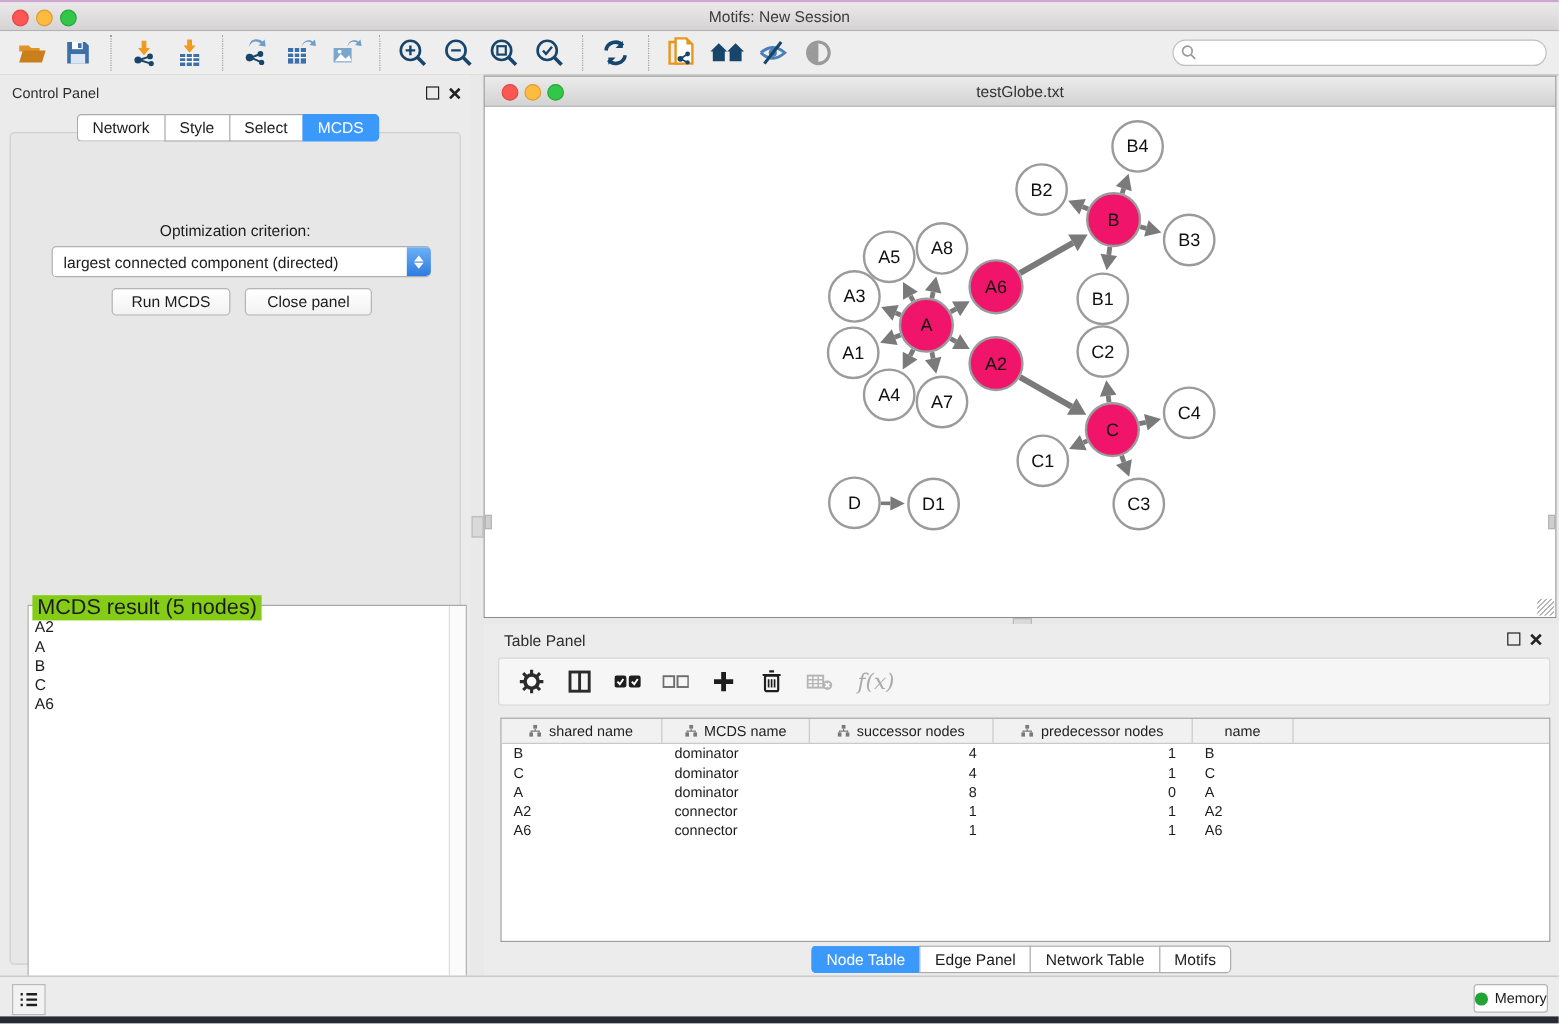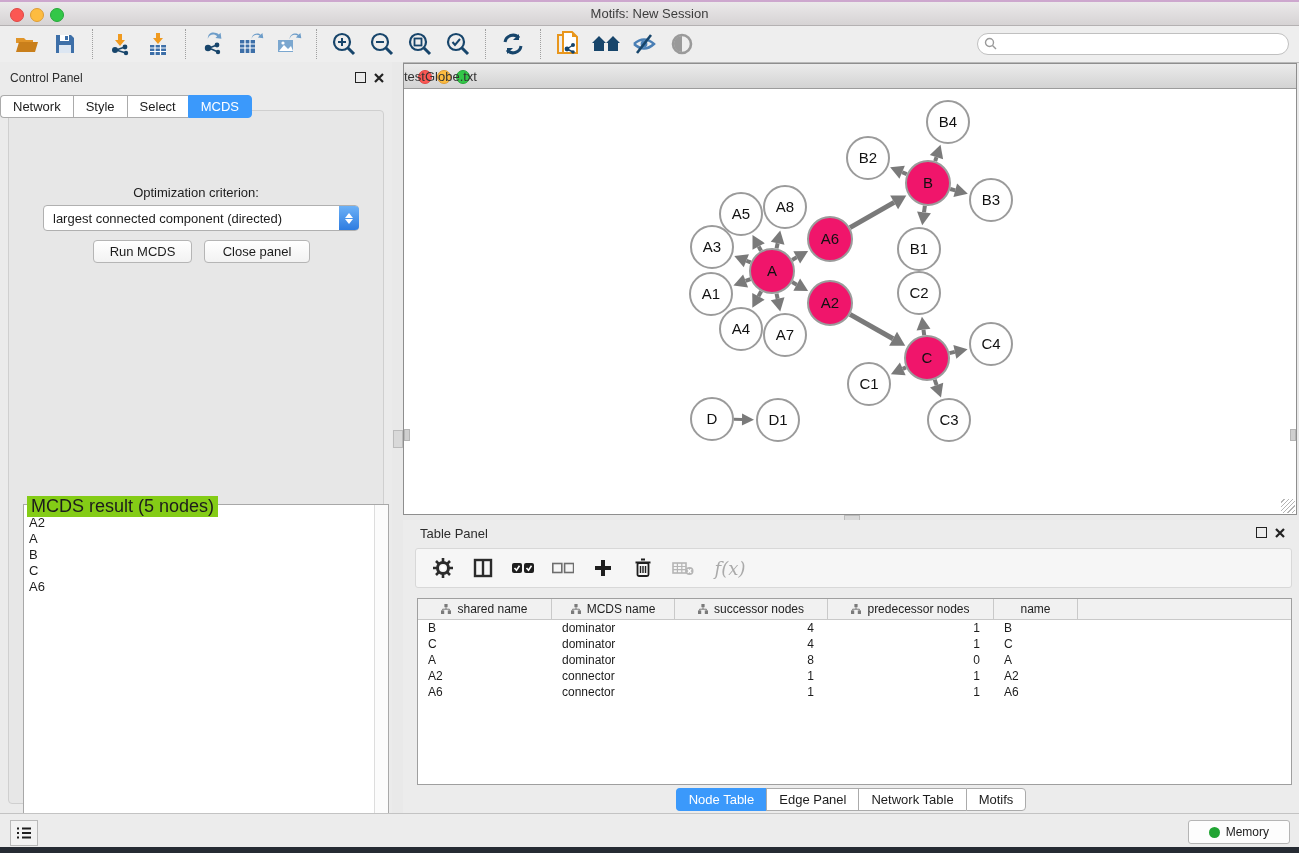--- a/index.html
+++ b/index.html
@@ -29,21 +29,21 @@
     background:#fff;padding:0 8px 0 24px;font-size:12px;outline:none;}
   .search-mag{position:absolute;left:7px;top:4px;}
 
   
   .control-panel{left:0;top:62px;width:392px;height:751px;background:#ebebeb;}
   .cp-head{position:absolute;left:10px;top:9px;font-size:12px;color:#2d2d2d;}
   .panel-icons{position:absolute;right:8px;top:10px;display:flex;gap:8px;align-items:center;}
   .float-ico{width:9px;height:9px;border:1.5px solid #222;display:inline-block;}
   .cp-box{position:absolute;left:8px;top:48px;width:374px;height:692px;
     background:#e7e7e7;border:1px solid #cfcfcf;border-radius:4px;}
-  .seg-tabs{position:absolute;left:0;right:12px;top:33px;display:flex;justify-content:flex-start;z-index:3;}
+  .seg-tabs{position:absolute;left:0;right:12px;top:33px;display:flex;justify-content:center;z-index:3;}
   .seg{font-size:13px;padding:3px 12px;background:#fff;border:1px solid #ababab;
     border-right:none;color:#1c1c1c;cursor:default;}
   .seg:first-child{border-radius:4px 0 0 4px;}
   .seg:last-child{border-radius:0 4px 4px 0;border-right:1px solid #ababab;}
   .seg.active{background:#3b99fb;border-color:#3b99fb;color:#fff;}
   .opt-label{position:absolute;left:0;right:0;top:74px;text-align:center;font-size:13px;}
   .combo{position:absolute;left:34px;top:94px;width:314px;height:24px;background:#fff;
     border:1px solid #b0b0b0;border-radius:4px;display:flex;align-items:center;}
   .combo-text{flex:1;font-size:13px;padding-left:9px;white-space:nowrap;}
   .combo-step{width:20px;height:24px;margin-right:-1px;border-radius:0 4px 4px 0;
@@ -67,21 +67,21 @@
   
   .v-split{left:392px;top:62px;width:11px;height:751px;background:#e9e9e9;}
   .v-handle{position:absolute;left:1px;top:368px;width:8px;height:16px;background:#d9d9d9;border:1px solid #bbb;}
   .h-split{left:403px;top:515px;width:896px;height:5px;background:#e9e9e9;}
   .h-handle{position:absolute;left:441px;top:0;width:14px;height:5px;background:#d9d9d9;border:1px solid #bbb;}
 
   
   .net-win{left:403px;top:63px;width:894px;height:452px;border:1px solid #8e8e8e;background:#fff;box-sizing:border-box;}
   .net-titlebar{position:absolute;left:0;top:0;right:0;height:24px;
     background:linear-gradient(#ebebeb,#d3d3d3);border-bottom:1px solid #9c9c9c;}
-  .net-title{position:absolute;left:0;right:0;top:5px;font-size:13px;color:#333;}
+  .net-title{position:absolute;left:0;right:0;top:5px;text-align:center;font-size:13px;color:#333;}
   .ntl{position:absolute;top:6px;width:12px;height:12px;border-radius:50%;}
   .canvas{position:absolute;left:0;top:25px;right:0;bottom:0;background:#fff;}
   .grip{position:absolute;right:1px;bottom:1px;width:14px;height:14px;
     background:repeating-linear-gradient(135deg,transparent,transparent 2px,#b5b5b5 2px,#b5b5b5 3px);}
   .edge-mark{position:absolute;width:4px;height:10px;background:#cfcfcf;border:1px solid #b5b5b5;}
 
   
   .table-panel{left:403px;top:520px;width:896px;height:293px;background:#ececec;}
   .tp-head{position:absolute;left:17px;top:6px;font-size:13px;color:#2d2d2d;}
   .tp-toolbar{position:absolute;left:12px;top:28px;width:877px;height:40px;background:#f6f6f6;
@@ -96,21 +96,21 @@
   .trow{display:flex;height:16px;align-items:center;font-size:12px;}
   .td{box-sizing:border-box;padding:0 10px;white-space:nowrap;}
   .td.num{text-align:right;padding-right:14px;}
   .tp-tabs{position:absolute;left:0;right:0;top:268px;display:flex;justify-content:center;}
 
   
   .statusbar{left:0;top:813px;width:1299px;height:34px;background:#ececec;border-top:1px solid #c3c3c3;}
   .list-btn{position:absolute;left:10px;top:6px;width:26px;height:24px;background:#f2f2f2;
     border:1px solid #b9b9b9;display:flex;align-items:center;justify-content:center;}
   .mem-btn{position:absolute;right:9px;top:6px;height:22px;background:#fdfdfd;border:1px solid #b5b5b5;
-    border-radius:3px;display:flex;align-items:center;gap:6px;padding:0 20px;font-size:12px;}
+    border-radius:3px;display:flex;align-items:center;gap:6px;padding:0 0;font-size:12px;}
   .mem-dot{width:11px;height:11px;border-radius:50%;background:#21a433;}
   .bottom-strip{left:0;top:847px;width:1299px;height:6px;background:#262b33;}
 
   svg{display:block;}
   text{font-family:"Liberation Sans",sans-serif;}
 </style>
 </head>
 <body>
 
 <div id="root">

